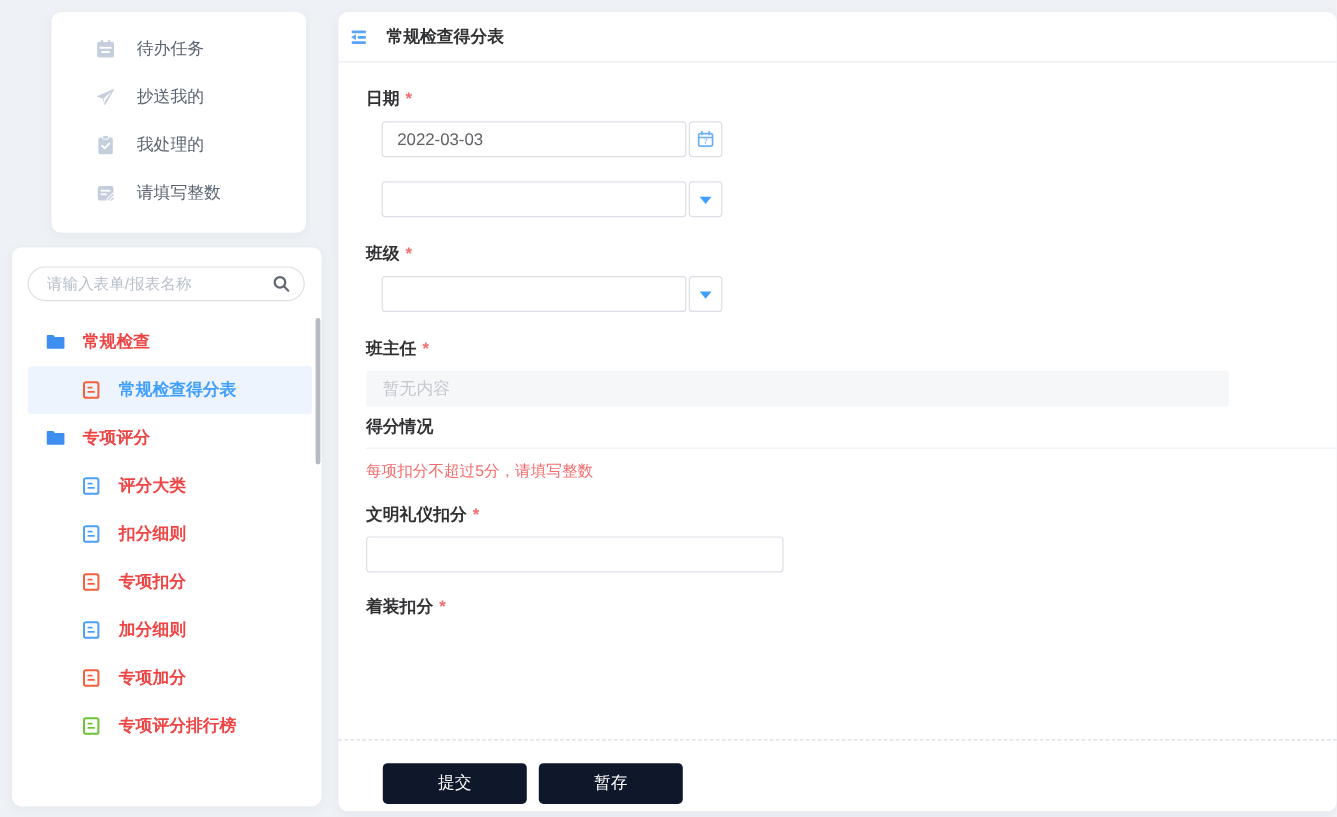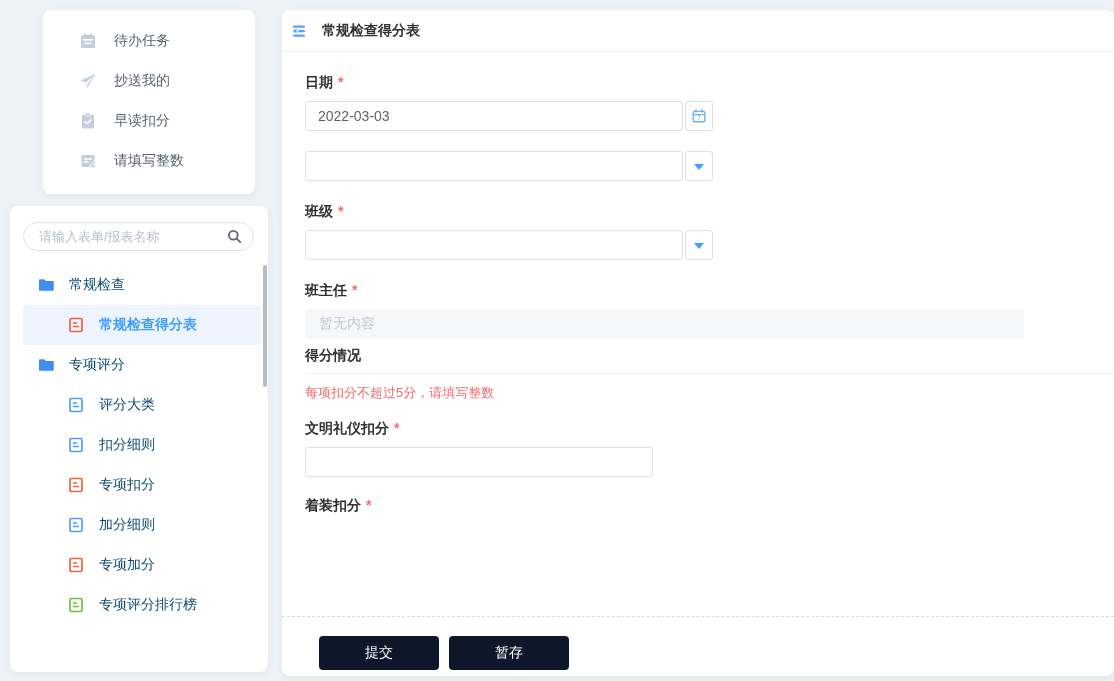--- a/index.html
+++ b/index.html
@@ -27,21 +27,21 @@
   .search-wrap { position:relative; margin:0 14px 14px 13px; }
   .search-input {
     width:100%; height:29px; border:1px solid #dcdfe6; border-radius:15px;
     padding:0 34px 0 15px; font-size:13px; color:#606266; outline:none;
     font-family:"Liberation Sans", sans-serif;
   }
   .search-input::placeholder { color:#b9c0ca; }
   .search-icon { position:absolute; right:12px; top:7px; width:15px; height:15px; color:#5f6672; }
   .tree-row {
     height:40px; display:flex; align-items:center; gap:15px;
-    font-size:14px; color:#0c4a6e; cursor:pointer;
+    font-size:14px; color:#ef4444; cursor:pointer;font-weight:bold;
   }
   .tree-row.folder { padding-left:28px; }
   .tree-row.child  { margin:0 8px 0 13px; padding-left:45px; border-radius:3px; }
   .tree-row.selected { background:#edf4fe; color:#409eff; font-weight:bold; }
   .ticon { display:inline-flex; width:16px; height:16px; }
   .ticon svg { width:16px; height:16px; }
   .c-red   { color:#f4603c; }
   .c-green { color:#6ec239; }
   .c-blue  { color:#4ca0f5; }
   .sidebar-scrollbar {
@@ -53,21 +53,21 @@
   .main-header {
     height:42px; flex:0 0 42px; border-bottom:1px solid #e9ecf1;
     display:flex; align-items:center; padding-left:8px; gap:14px;
   }
   .fold-icon { width:18px; height:18px; display:inline-flex; cursor:pointer; }
   .page-title { font-size:14px; font-weight:bold; color:#303133; }
   .form-scroll { flex:1 1 auto; overflow:hidden; padding:20px 24px 0 23px; }
   .form-group { margin-bottom:20px; }
   .form-label { font-size:14px; font-weight:bold; color:#303133; line-height:20px; margin-bottom:9px; }
   .asterisk { color:#f56c6c; margin-left:5px; font-weight:bold; }
-  .input-row { display:flex; gap:2px; width:408px; }
+  .input-row { display:flex; gap:2px; width:284px;margin-left:13px; }
   .text-input {
     flex:1 1 auto; height:30px; border:1px solid #dcdfe6; border-radius:3px;
     padding:0 12px; font-size:14px; color:#606266; outline:none; min-width:0;
     font-family:"Liberation Sans", sans-serif; background:#fff;
   }
   .plain-input { width:348px; }
   .addon-btn {
     flex:0 0 28px; width:28px; height:30px; border:1px solid #dcdfe6; border-radius:3px;
     background:#fff; display:flex; align-items:center; justify-content:center; cursor:pointer;
   }
@@ -123,21 +123,21 @@
     <span>抄送我的</span>
   </div>
   <div class="quick-item">
     <span class="qicon">
       <svg viewBox="0 0 18 18">
           <rect x="3" y="2.5" width="12" height="14" rx="1.5" fill="currentColor"></rect>
           <rect x="6.5" y="1" width="5" height="3" rx="1" fill="currentColor" stroke="#fff" stroke-width=".8"></rect>
           <path d="M6 9.5l2.2 2.2 3.8-4" fill="none" stroke="#fff" stroke-width="1.6" stroke-linecap="round" stroke-linejoin="round"></path>
         </svg>
     </span>
-    <span>早读扣分</span>
+    <span>我处理的</span>
   </div>
   <div class="quick-item">
     <span class="qicon">
       <svg viewBox="0 0 18 18">
           <rect x="2.5" y="3" width="13" height="12" rx="1.5" fill="currentColor"></rect>
           <rect x="5" y="6.2" width="8" height="1.5" fill="#fff"></rect>
           <rect x="5" y="9.2" width="5" height="1.5" fill="#fff"></rect>
           <path d="M10.5 13.5l4.5-4.5 1.5 1.5-4.5 4.5-2 .5z" fill="currentColor" stroke="#fff" stroke-width=".9"></path>
         </svg>
     </span>

